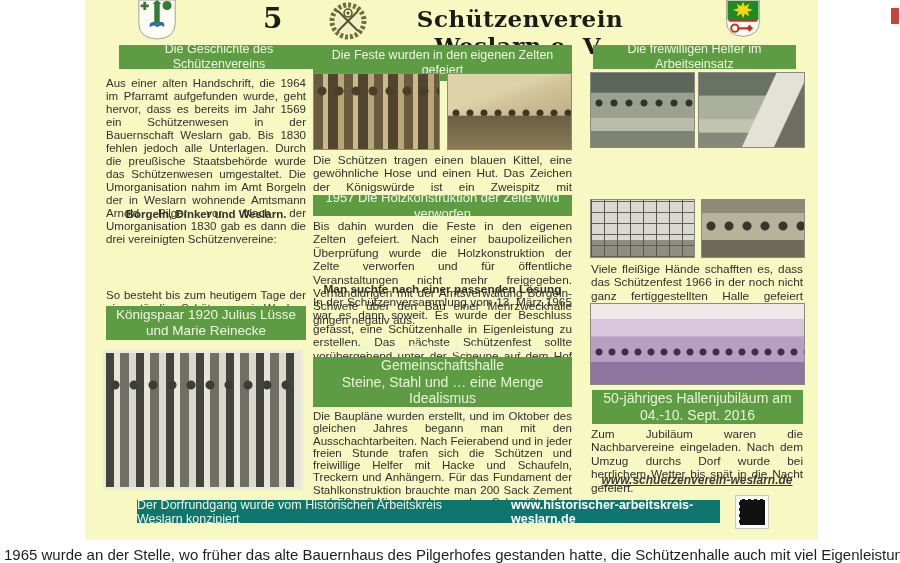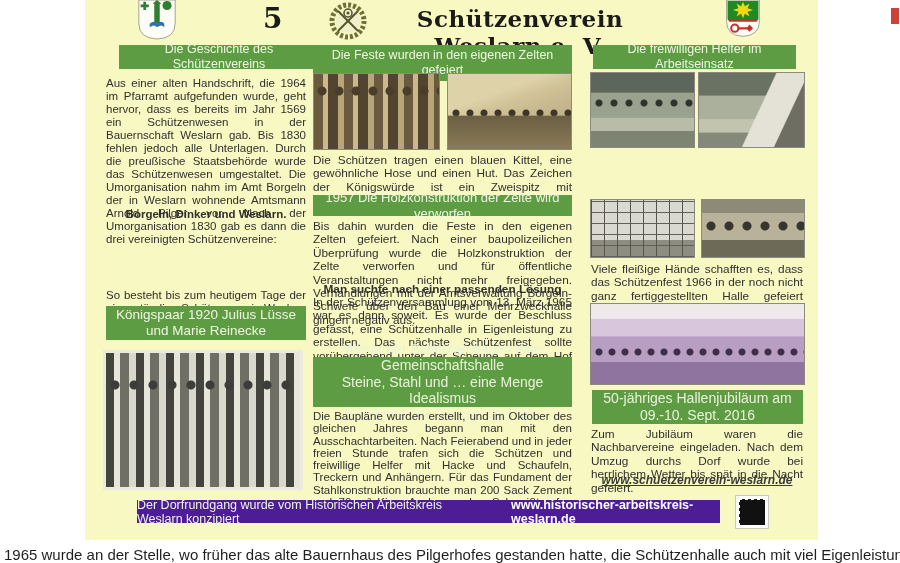--- a/index.html
+++ b/index.html
@@ -89,21 +89,21 @@
       linear-gradient(#111,#111) 1px 22px/8px 8px no-repeat,
       repeating-conic-gradient(#151515 0% 25%, #ffffff 25% 50%);
     background-size:auto,auto,auto,6px 6px;
     border:3px solid #fff;outline:1px solid #c9c9bd;
   }
   .fraktur{
     font-family:"DejaVu Serif", serif;font-weight:bold;color:#1b1b18;
     letter-spacing:0.5px;
   }
   .footer-bar{
-    position:absolute;background:#4c1d95;color:#eef5e0;
+    position:absolute;background:#0f766e;color:#eef5e0;
     display:flex;align-items:center;justify-content:center;gap:26px;
     font-size:12.5px;box-sizing:border-box;
   }
   .footer-url{font-weight:bold;color:#ffffff;}
   .site-link{
     position:absolute;text-align:center;font-size:12px;font-style:italic;
     text-decoration:underline;color:#3a3a36;font-weight:bold;
   }
   .caption{
     position:absolute;left:4px;top:546px;width:894px;
@@ -197,21 +197,21 @@
 
   <div class="photo edge-dark ph-steel" style="left:505px;top:199px;width:105px;height:59px;"></div>
   <div class="photo edge-dark ph-barn" style="left:616px;top:199px;width:104px;height:59px;"></div>
 
   <div class="btxt mid" style="left:506px;top:263px;width:212px;">Viele fleißige Hände schafften es, dass das Schützenfest 1966 in der noch nicht ganz fertiggestellten Halle gefeiert werden konnte.</div>
 
   <div class="photo edge-dark ph-purple" style="left:505px;top:303px;width:215px;height:82px;"></div>
 
   <div class="ghead big" style="left:507px;top:390px;width:211px;height:34px;flex-direction:column;line-height:1.2;">
     <span>50-jähriges Hallenjubiläum am</span>
-    <span>09.-10. Sept. 2016</span>
+    <span>04.-10. Sept. 2016</span>
   </div>
 
   <div class="btxt mid" style="left:506px;top:428px;width:212px;">Zum Jubiläum waren die Nachbarvereine eingeladen. Nach dem Umzug durchs Dorf wurde bei herrlichem Wetter bis spät in die Nacht gefeiert.</div>
 
   <div class="site-link" style="left:506px;top:473px;width:212px;">www.schuetzenverein-weslarn.de</div>
 
   <div class="footer-bar" style="left:52px;top:500px;width:583px;height:23px;">
     <span>Der Dorfrundgang wurde vom Historischen Arbeitskreis Weslarn konzipiert</span>
     <span class="footer-url">www.historischer-arbeitskreis-weslarn.de</span>
   </div>

